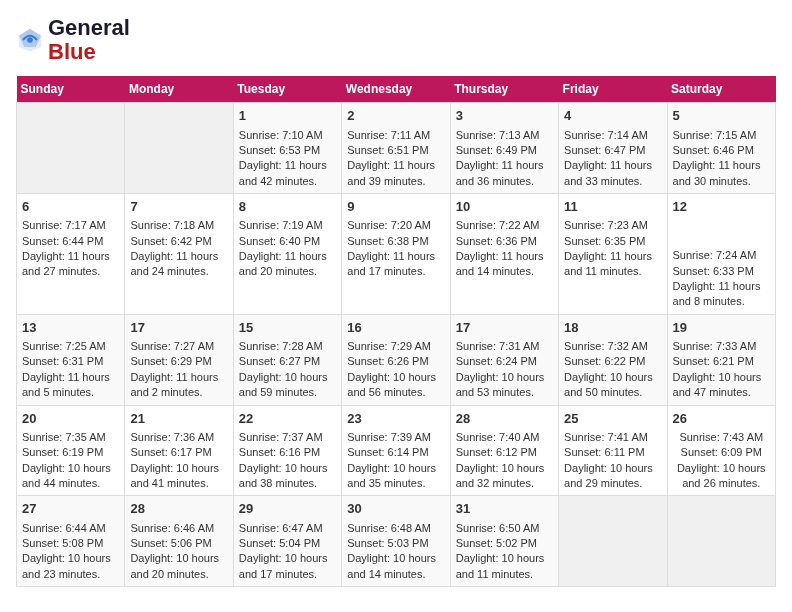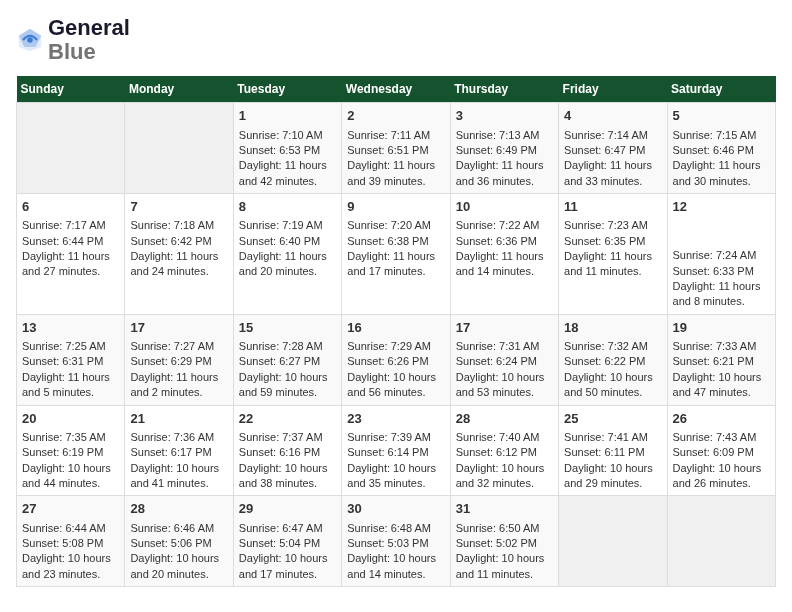--- a/index.html
+++ b/index.html
@@ -46,21 +46,21 @@
     .location {
       font-size: 14px;
       color: #555;
     }
     table {
       width: 100%;
       border-collapse: collapse;
       font-size: 11px;
     }
     thead tr th {
-      background: #14532d;
+      background: #be185d;
       color: #fff;
       padding: 6px 4px;
       text-align: left;
       font-size: 12px;
       font-weight: 600;
     }
     tbody tr td {
       vertical-align: top;
       padding: 4px 5px;
       border: 1px solid #ddd;
@@ -95,21 +95,21 @@
 <div class="header">
   <div class="logo">
     <svg class="logo-icon" viewBox="0 0 40 40">
       <polygon points="20,4 36,14 36,30 20,36 4,30 4,14" fill="#3a7bd5" opacity="0.15"></polygon>
       <polygon points="20,4 36,14 28,30 12,30 4,14" fill="#3a7bd5" opacity="0.3"></polygon>
       <path d="M10,20 Q20,8 30,20" stroke="#3a7bd5" stroke-width="3" fill="none"></path>
       <circle cx="20" cy="20" r="4" fill="#3a7bd5"></circle>
     </svg>
     <div class="logo-text">
         <div><span style="color:#1a1a2e;">General</span></div>
-        <div><span style="color:#737373;">Blue</span></div>
+        <div><span style="color:#b91c1c;">Blue</span></div>
       </div>
   </div>
   <div class="title-block">
     <div class="month-title"></div>
     <div class="location"></div>
   </div>
 </div>
 
 <table>
   <thead>
@@ -278,21 +278,21 @@
 Daylight: 10 hours and 32 minutes.</div>
         </td>
         <td>
           <span class="day-num">25</span>
           <div class="day-info" style="white-space: pre-line;">Sunrise: 7:41 AM
 Sunset: 6:11 PM
 Daylight: 10 hours and 29 minutes.</div>
         </td>
         <td>
           <span class="day-num">26</span>
-          <div class="day-info" style="white-space: pre-line;">Sunrise: 7:43 AM
+          <div class="day-info" style="white-space: pre-line; text-align: center;">Sunrise: 7:43 AM
 Sunset: 6:09 PM
 Daylight: 10 hours and 26 minutes.</div>
         </td>
       </tr>
       <tr>
         <td>
           <span class="day-num">27</span>
           <div class="day-info" style="white-space: pre-line;">Sunrise: 6:44 AM
 Sunset: 5:08 PM
 Daylight: 10 hours and 23 minutes.</div>

